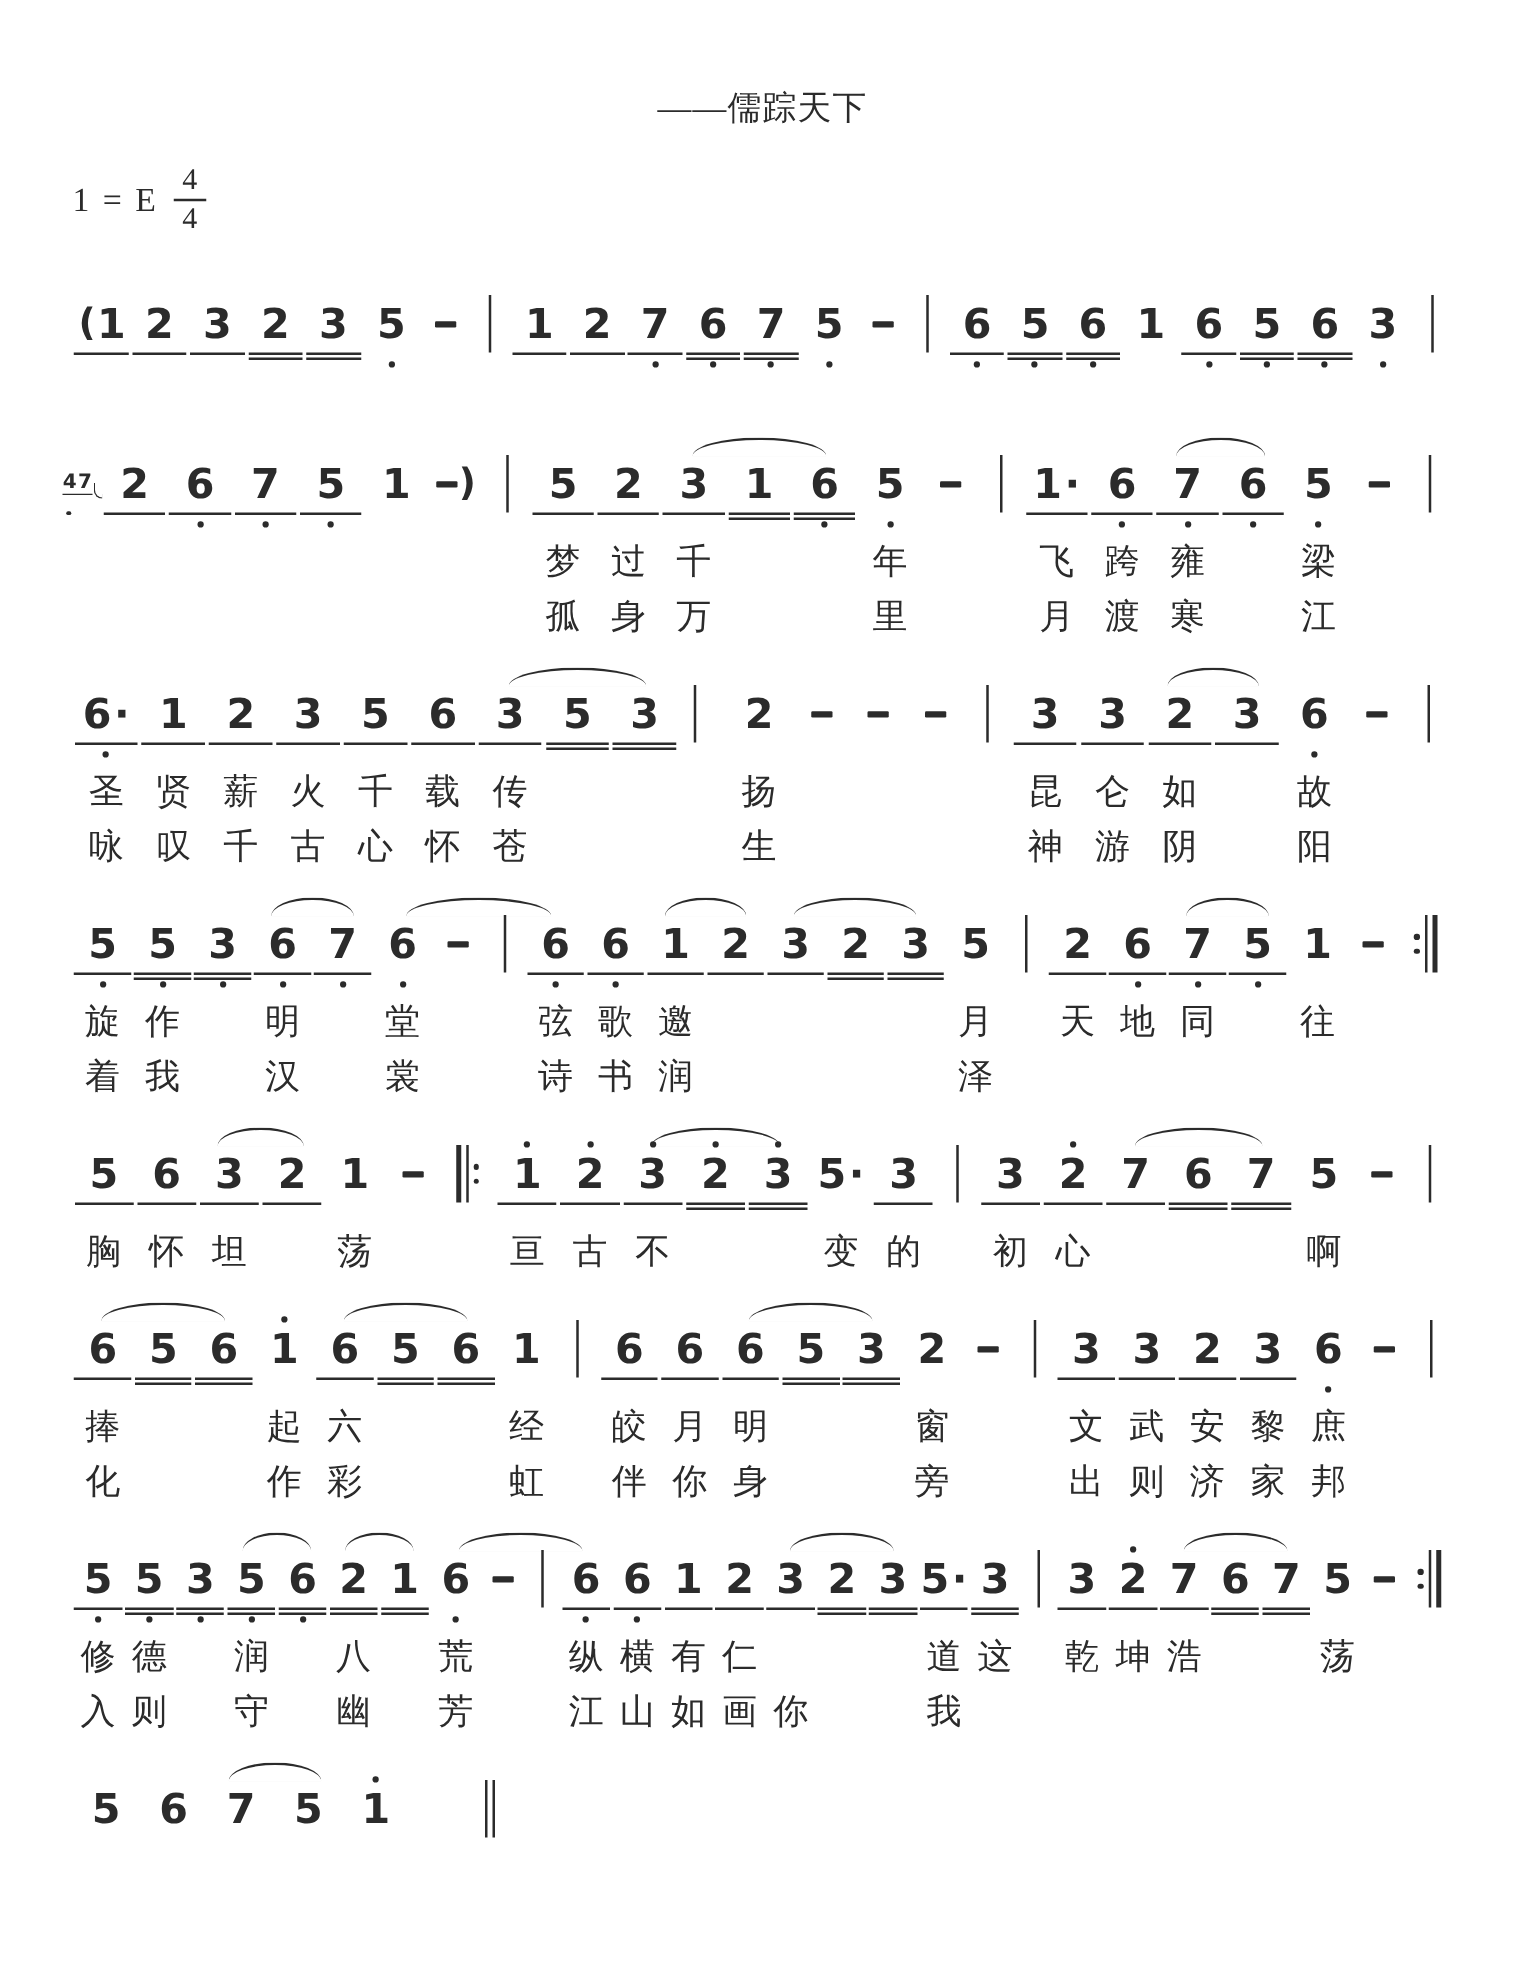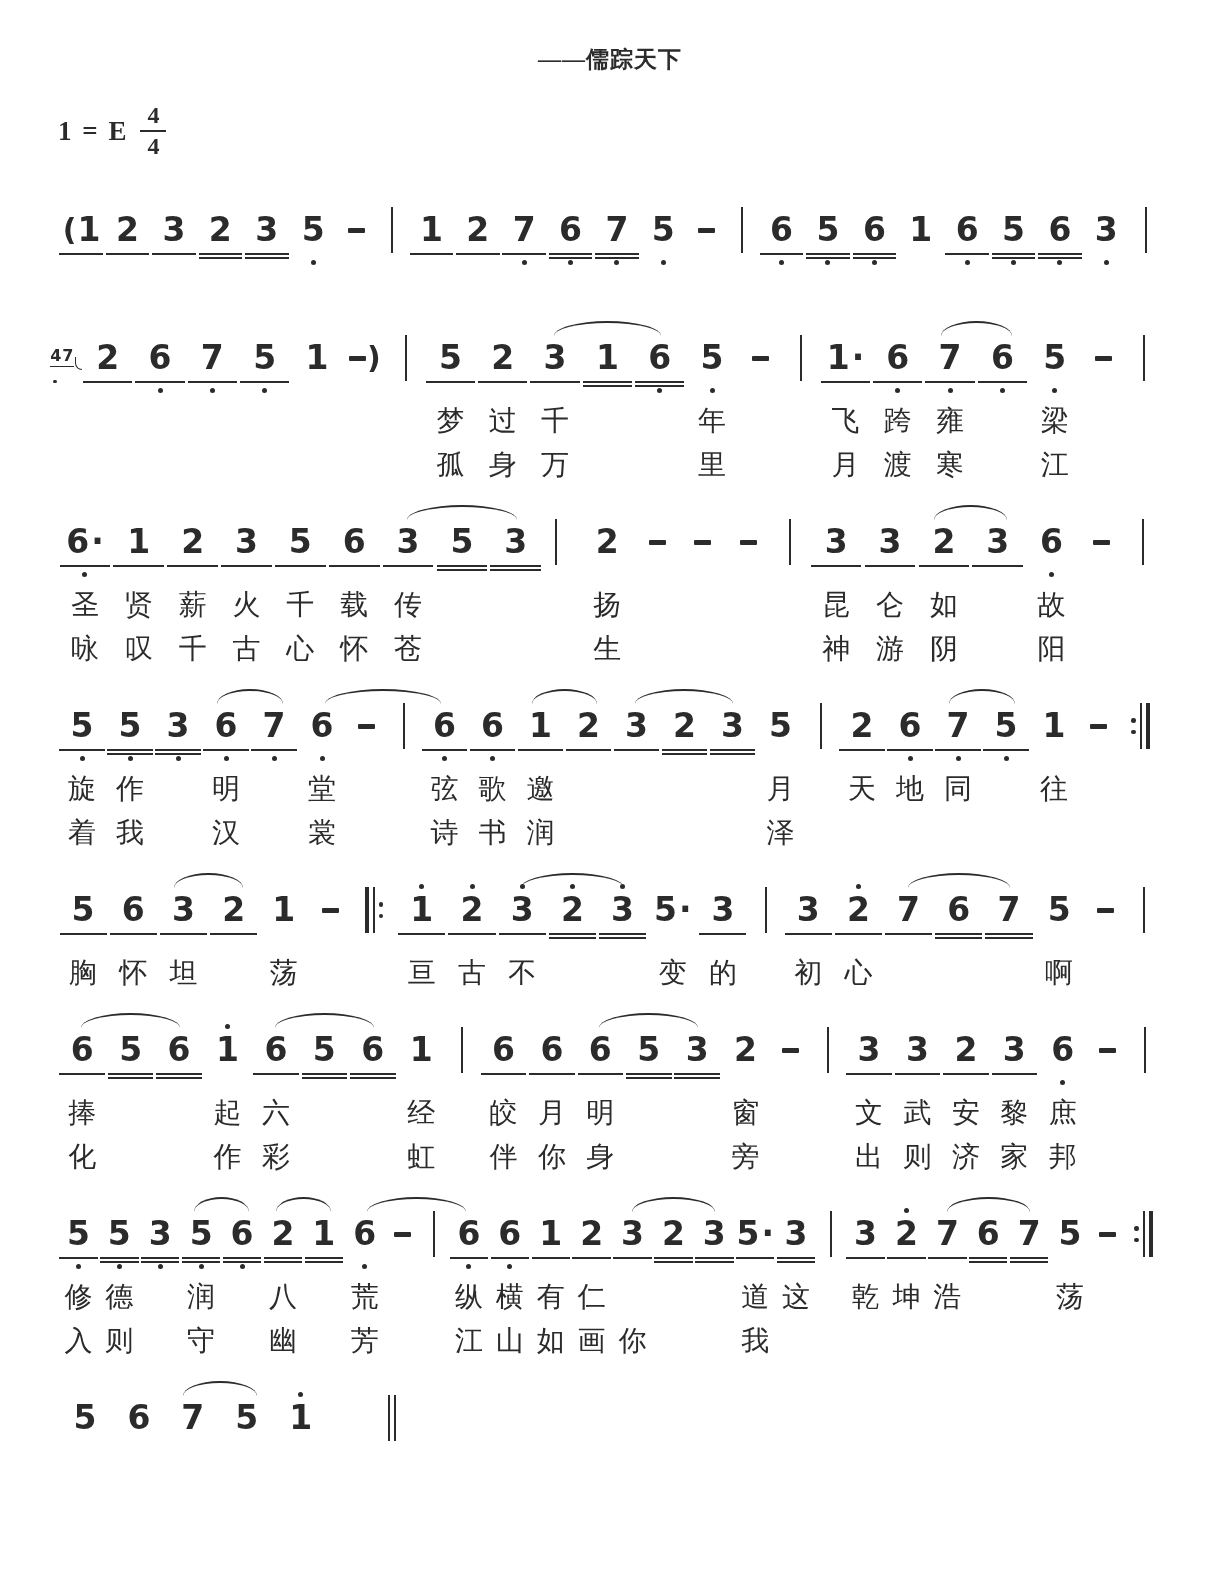--- a/index.html
+++ b/index.html
@@ -8,22 +8,22 @@
   body{
     width:1220px; height:1580px; overflow:hidden;
     font-family:"Liberation Serif", serif;
     color:var(--ink);
     padding:40px 58px 0 58px;
   }
   .sheet{ width:1104px; }
 
   
   .title{ text-align:center; font-size:38px; font-weight:bold; letter-spacing:3px; margin-top:18px; }
-  .subtitle{ text-align:center; font-size:23px; font-weight:bold; letter-spacing:1px; margin-top:4px; }
-  .meta-row{ display:flex; justify-content:space-between; align-items:flex-start; margin-top:18px;font-weight:bold; }
+  .subtitle{ text-align:center; font-size:27px; font-weight:normal; letter-spacing:1px; margin-top:28px; }
+  .meta-row{ display:flex; justify-content:space-between; align-items:flex-start; margin-top:18px; }
   .keysig{ display:flex; align-items:center; font-size:27px; margin-top:10px; }
   .keysig .tonic{ letter-spacing:2px; }
   .frac{ display:inline-flex; flex-direction:column; align-items:center; margin-left:12px; font-size:24px; line-height:1.05; }
   .frac .bar{ width:26px; height:2px; background:var(--ink); margin:2px 0; }
   .credits{ text-align:right; font-size:22px; line-height:1.85; letter-spacing:1px; }
 
   
   .lines{ margin-top:40px; }
   .line{ display:flex; justify-content:space-between; align-items:flex-start; width:100%; margin-bottom:26px; }
   .line.no-lyrics{ margin-bottom:58px; }

